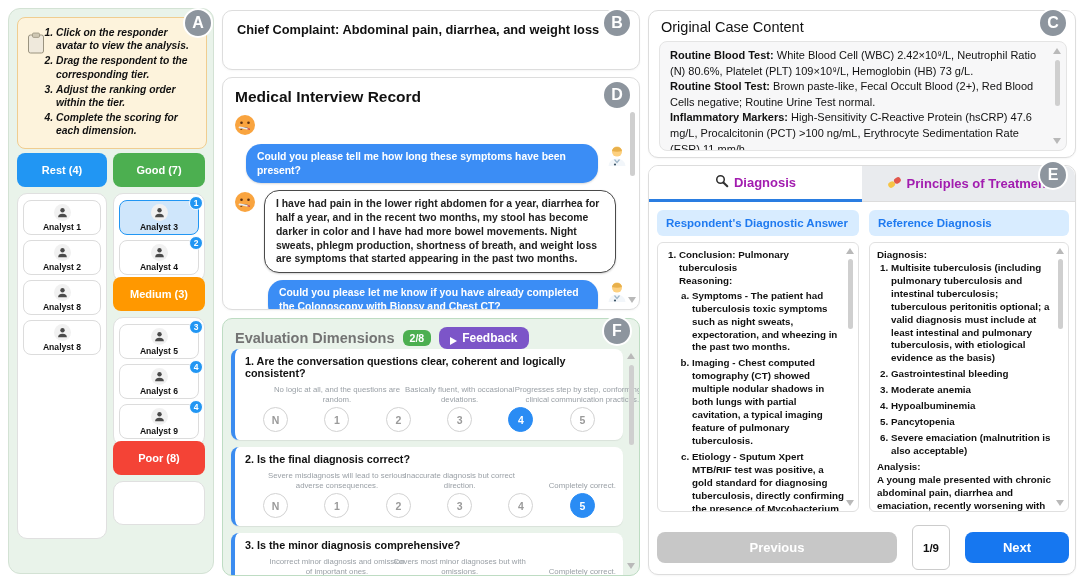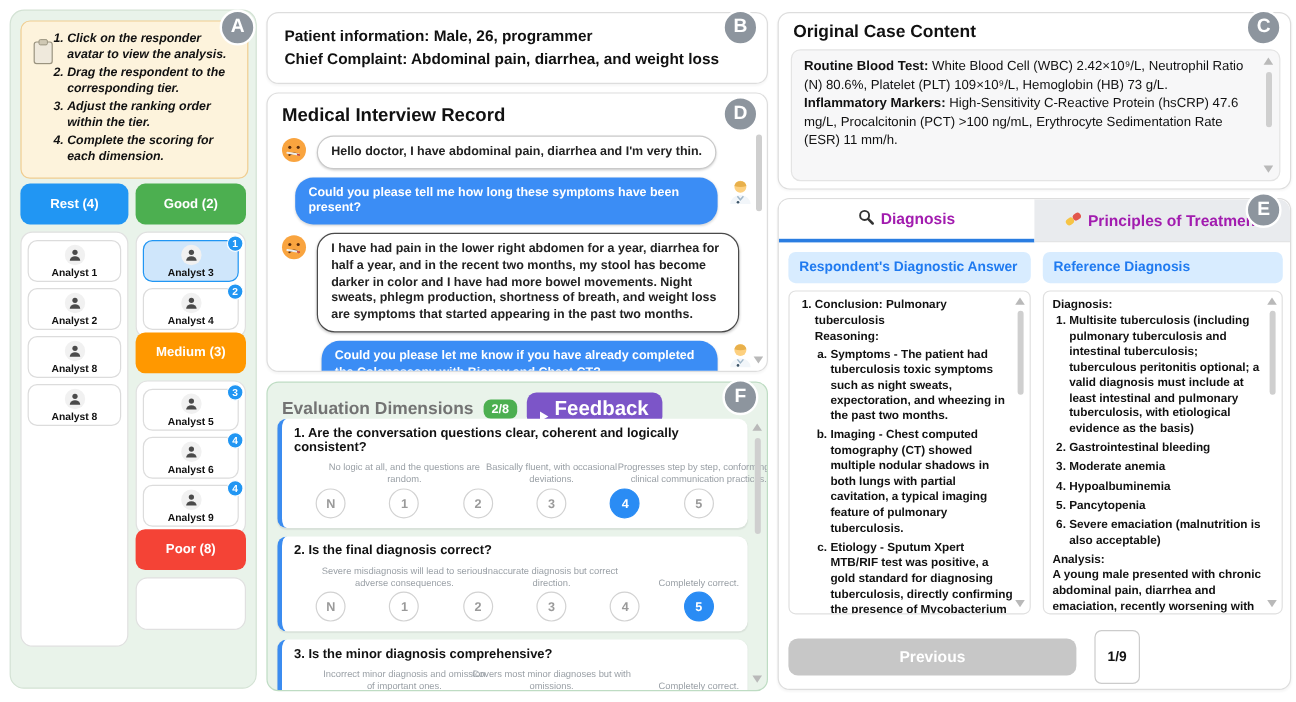--- a/index.html
+++ b/index.html
@@ -53,40 +53,40 @@
   .chat-avatar { flex:0 0 24px; width:24px; height:24px; }
 
   
   #eval-panel { position:absolute; left:222px; top:318px; width:418px; height:258px;
     background:#e9f3ea; border:1px solid #bedcc3; border-radius:10px; overflow:hidden; }
   #eval-header { display:flex; align-items:center; gap:8px; margin:8px 0 6px 12px; }
   #eval-header h2 { font-size:14.5px; font-weight:bold; color:#737373; }
   #eval-progress { background:#4caf50; color:#fff; font-size:10.5px; font-weight:bold;
     border-radius:6px; padding:2px 7px; }
   #feedback-btn { display:flex; align-items:flex-end; gap:5px; background:#7c55c8; color:#fff;
-    border:none; font-size:17px; font-weight:bold; border-radius:8px; padding:4px 11px;
+    border:none; font-size:12px; font-weight:bold; border-radius:8px; padding:4px 11px;
     font-family:inherit; cursor:pointer; }
   .tri-right { width:0; height:0; border-left:7px solid #fff;
     border-top:4.5px solid transparent; border-bottom:4.5px solid transparent; }
   #questions { position:absolute; left:8px; top:30px; width:392px; }
   .q-card { background:#fff; border-radius:8px; border-left:4px solid #3b8cf0;
     padding:6px 10px 8px 10px; margin-bottom:7px; box-shadow:0 1px 1px rgba(0,0,0,.07); }
   .q-title { font-size:10.8px; font-weight:bold; color:#111; margin-bottom:1px; }
   .q-row { display:grid; grid-template-columns:repeat(6,1fr); }
   .anchor-cell { position:relative; height:25px; }
   .anchor { position:absolute; left:50%; bottom:1px; transform:translateX(-50%);
     width:142px; text-align:center; font-size:7.8px; color:#9aa0a6; line-height:1.22; }
   .opt { width:25px; height:25px; border-radius:50%; border:1.5px solid #d2d2d2;
     background:#fff; color:#9a9a9a; font-weight:bold; font-size:10.5px; margin:2px auto 0;
     display:flex; align-items:center; justify-content:center; font-family:inherit; cursor:pointer; }
   .opt.selected { background:#2a8cf4; border-color:#2a8cf4; color:#fff; }
 
   
   #case-card { left:648px; top:10px; width:428px; height:148px; }
-  #case-card h2 { font-size:14.5px; font-weight:bold; color:#111; margin:8px 0 5px 12px; }
+  #case-card h2 { font-size:14.5px; font-weight:normal; color:#111; margin:8px 0 5px 12px; }
   #case-body { position:absolute; left:10px; top:30px; width:408px; height:110px;
     background:#f7f7f8; border:1px solid #e4e4e4; border-radius:8px; padding:6px 22px 6px 10px;
     overflow:hidden; }
   #case-body p { font-size:11px; color:#111; line-height:1.42; }
   #case-body b { font-weight:bold; }
 
   #tabs-card { left:648px; top:165px; width:428px; height:410px; overflow:hidden; }
   #tab-bar { display:flex; height:36px; }
   .tab { flex:1; display:flex; align-items:center; justify-content:center; gap:5px;
     font-size:13px; font-weight:bold; color:#a21caf; cursor:pointer; border:none;
@@ -186,21 +186,21 @@
                 <circle cx="8" cy="5.2" r="2.7" fill="#4a4a4a"></circle>
                 <path d="M2.6 13.8 a5.4 4.4 0 0 1 10.8 0 z" fill="#4a4a4a"></path>
               </svg>
             </span>
           <div class="aname">Analyst 8</div>
         </div>
       </div>
     </div>
 
     <div style="position:absolute;left:104px;top:144px;width:92px">
-      <div class="tier-header" style="background-color: rgb(76, 175, 80);">Good (2)</div>
+      <div class="tier-header" style="background-color: rgb(76, 175, 80);">Good (7)</div>
       <div class="tier-box" style="margin-top:6px">
         <div class="acard selected">
           <span class="rank-badge">1</span>
           <span class="avatar-wrap">
               <svg width="13" height="13" viewBox="0 0 16 16">
                 <circle cx="8" cy="5.2" r="2.7" fill="#4a4a4a"></circle>
                 <path d="M2.6 13.8 a5.4 4.4 0 0 1 10.8 0 z" fill="#4a4a4a"></path>
               </svg>
             </span>
           <div class="aname">Analyst 3</div>
@@ -254,39 +254,37 @@
       </div>
     </div>
 
     <div style="position:absolute;left:104px;top:432px;width:92px">
       <div class="tier-header" style="background-color: rgb(244, 67, 54);">Poor (8)</div>
       <div class="tier-box" style="margin-top:6px;height:44px"></div>
     </div>
   </section>
 
   <section id="patient-card" class="card">
-    <div>Patient information: Male, 26, programmer</div>
     <div>Chief Complaint: Abdominal pain, diarrhea, and weight loss</div>
   </section>
 
   <section id="interview-card" class="card">
     <h2>Medical Interview Record</h2>
 
     <div class="msg-row">
       <span class="chat-avatar">
         <svg width="24" height="24" viewBox="0 0 24 24">
             <circle cx="12" cy="12" r="10" fill="#f9a43f"></circle>
             <circle cx="8.5" cy="9.8" r="1.3" fill="#5c2e0d"></circle>
             <circle cx="15.5" cy="9.8" r="1.3" fill="#5c2e0d"></circle>
             <path d="M8 16.2 q4 -3 8 0" stroke="#5c2e0d" fill="none" stroke-width="1.4" stroke-linecap="round"></path>
             <rect x="5.6" y="14.4" width="11" height="1.7" rx=".85" fill="#ececec" transform="rotate(9 12 15)"></rect>
             <rect x="14.6" y="14.7" width="2.3" height="1.3" fill="#d23f31" transform="rotate(9 12 15)"></rect>
           </svg>
       </span>
-      <div class="bubble patient">Hello doctor, I have abdominal pain, diarrhea and I'm very thin.</div>
     </div>
 
     <div class="msg-row doctor">
       <div class="bubble doctor">Could you please tell me how long these symptoms have been present?</div>
       <span class="chat-avatar">
         <svg width="24" height="24" viewBox="0 0 24 24">
             <circle cx="12" cy="7.6" r="5" fill="#fdd07f"></circle>
             <path d="M12 3 a5 5 0 0 1 5 4 q-5 1.6 -10 0 a5 5 0 0 1 5 -4z" fill="#e8b04b"></path>
             <path d="M3.5 22 a8.5 7.5 0 0 1 17 0 z" fill="#f2f6fa"></path>
             <path d="M9.5 15.5 l2.5 3 2.5 -3" fill="none" stroke="#9fb6c8" stroke-width="1.2"></path>
@@ -435,20 +433,21 @@
     </div>
     <div class="arr-up" style="right:4px;top:34px"></div>
     <div class="sthumb" style="right:5px;top:46px;height:80px"></div>
     <div class="arr-down" style="right:4px;bottom:6px"></div>
   </section>
 
   <section id="case-card" class="card">
     <h2>Original Case Content</h2>
     <div id="case-body">
       <p><b>Routine Blood Test:</b><span> White Blood Cell (WBC) 2.42×10⁹/L, Neutrophil Ratio (N) 80.6%, Platelet (PLT) 109×10⁹/L, Hemoglobin (HB) 73 g/L.</span></p>
+      <p><b>Routine Stool Test:</b><span> Brown paste-like, Fecal Occult Blood (2+), Red Blood Cells negative; Routine Urine Test normal.</span></p>
       <p><b>Inflammatory Markers:</b><span> High-Sensitivity C-Reactive Protein (hsCRP) 47.6 mg/L, Procalcitonin (PCT) &gt;100 ng/mL, Erythrocyte Sedimentation Rate (ESR) 11 mm/h.</span></p>
       <div class="arr-up" style="right:5px;top:6px"></div>
       <div class="sthumb" style="right:6px;top:18px;height:46px"></div>
       <div class="arr-down" style="right:5px;bottom:6px"></div>
     </div>
   </section>
 
   <section id="tabs-card" class="card">
     <div id="tab-bar">
       <button class="tab active">
@@ -506,16 +505,17 @@
       <div>Analysis:</div>
       <p>A young male presented with chronic abdominal pain, diarrhea and emaciation, recently worsening with cough and expectoration. He had long-term overwork, poor diet and irregular sleep. Physical exam showed severe emaciation, anemic appearance, abdominal firmness and right lower abdominal tenderness.</p>
       <div class="arr-up" style="right:4px;top:5px"></div>
       <div class="sthumb" style="right:5px;top:16px;height:70px"></div>
       <div class="arr-down" style="right:4px;bottom:5px"></div>
     </div>
 
     <div id="pager">
       <button id="prev-btn" disabled="">Previous</button>
       <div id="page-box">1/9</div>
+      <button id="next-btn">Next</button>
     </div>
   </section>
 
 </div>
 
 </body></html>

